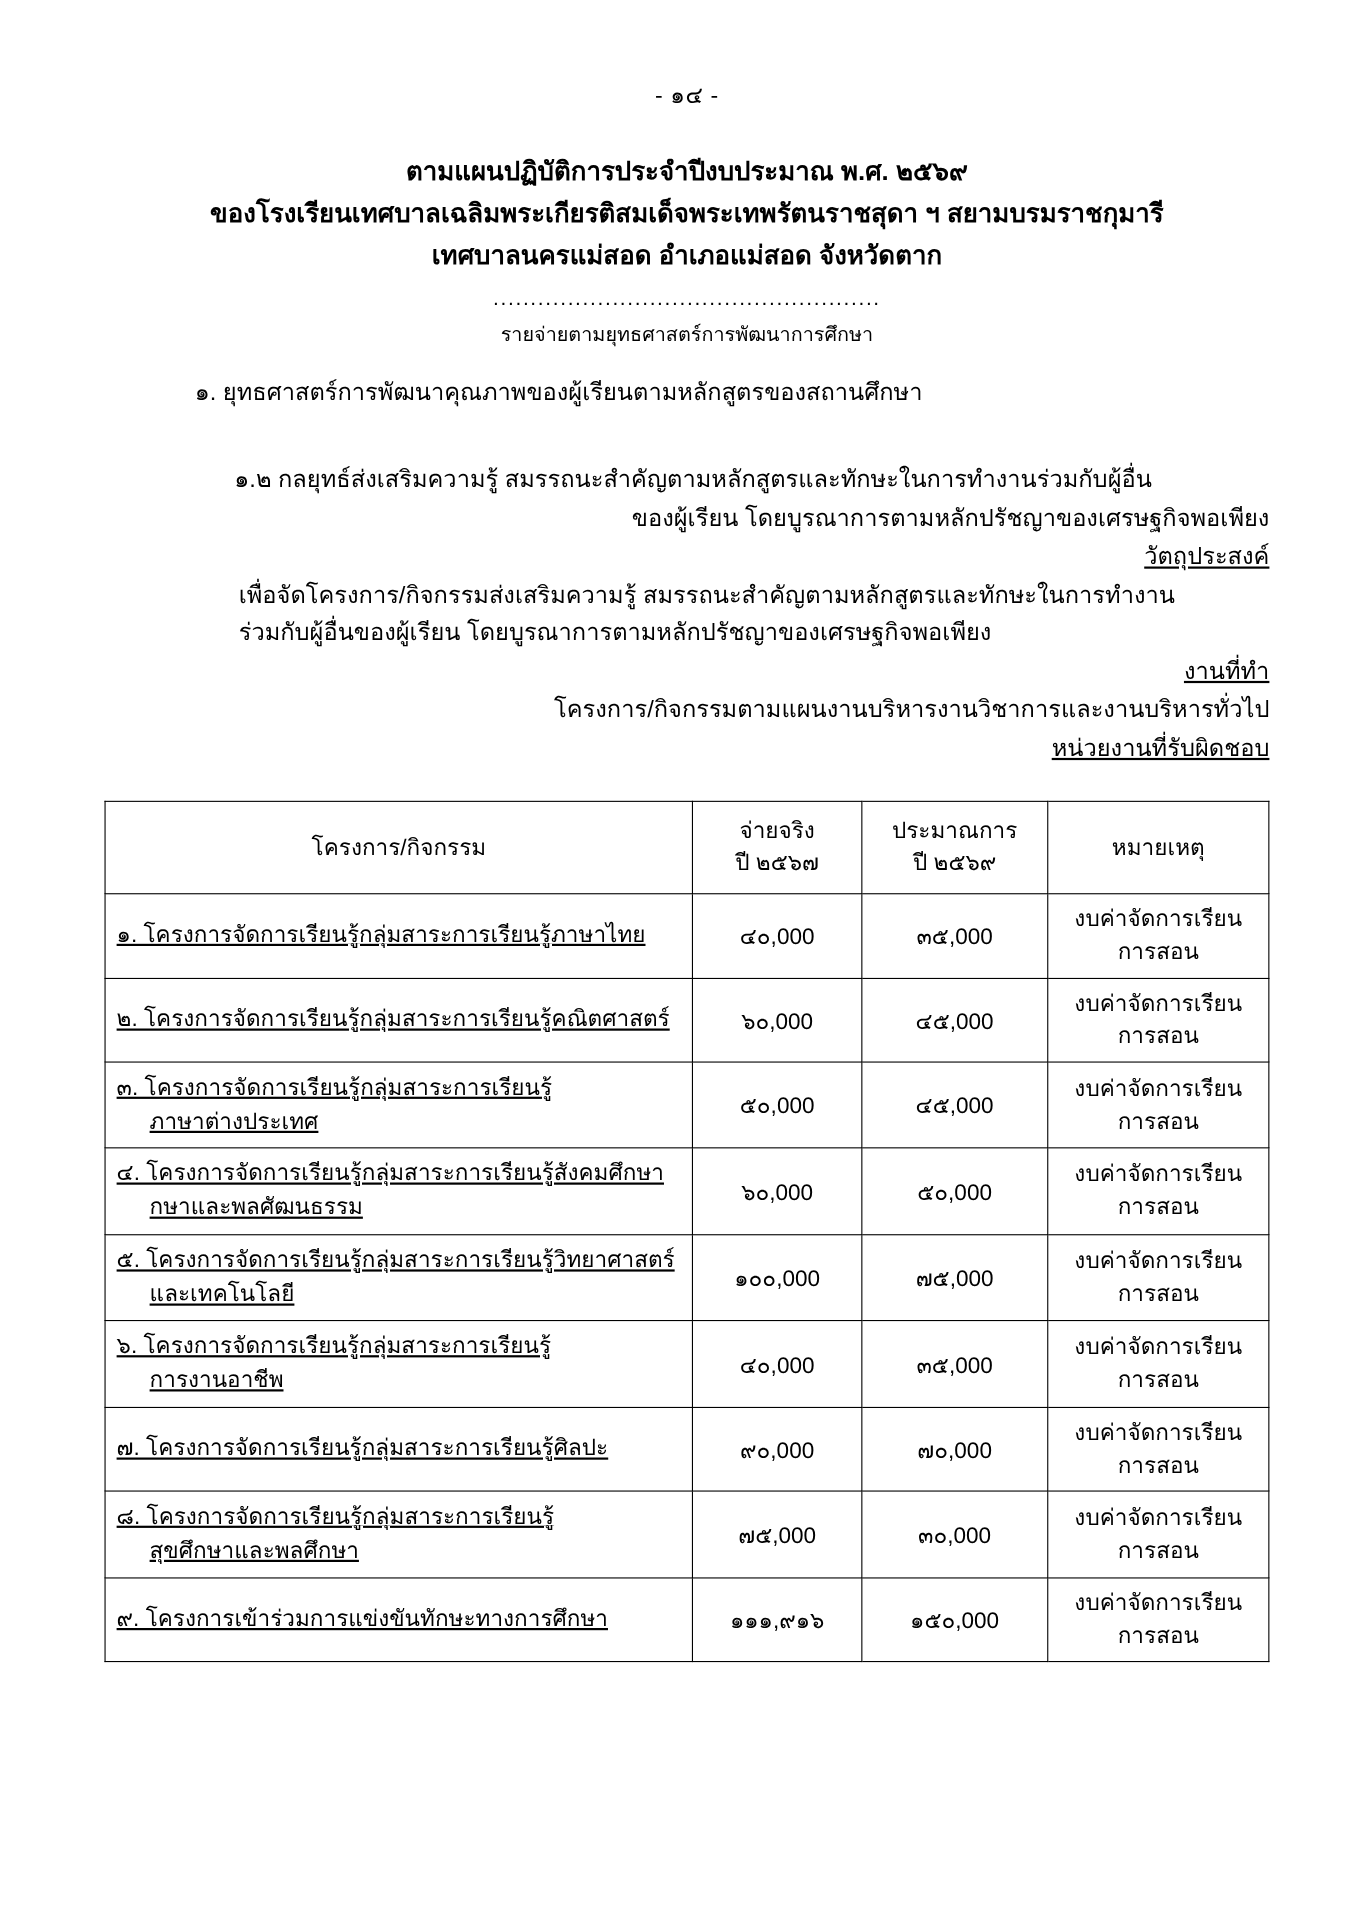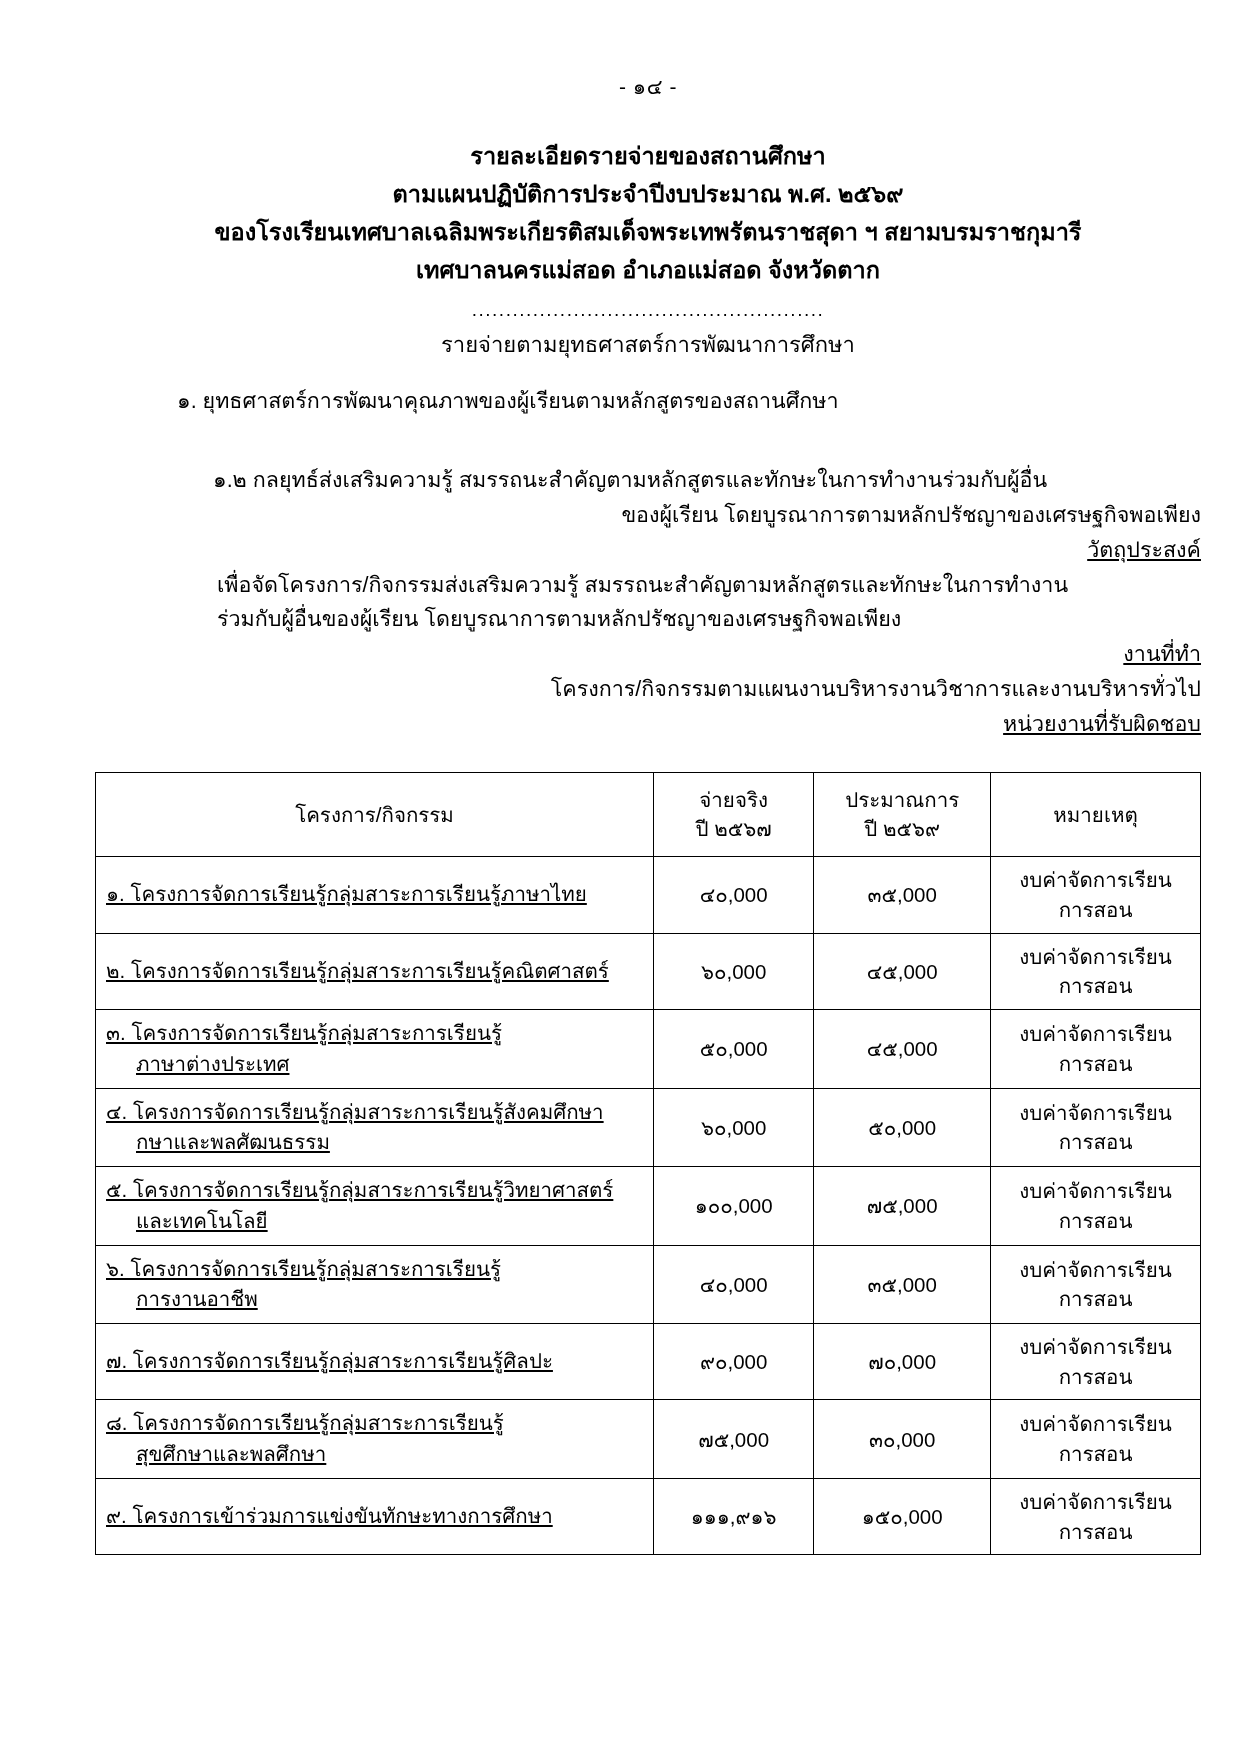--- a/index.html
+++ b/index.html
@@ -11,21 +11,21 @@
     width: 1241px;
     min-height: 1754px;
     font-family: "Liberation Sans", "DejaVu Sans", sans-serif;
     color: #000000;
     position: relative;
   }
   .page {
     width: 1241px;
     min-height: 1754px;
     box-sizing: border-box;
-    padding: 70px 40px 40px 95px;
+    padding: 70px 87px 40px 95px;
   }
   .page-number {
     text-align: center;
     font-size: 21px;
     margin-bottom: 34px;
     letter-spacing: 0.5px;
   }
   .title-block {
     text-align: center;
     font-weight: bold;
@@ -38,21 +38,21 @@
   .dots {
     text-align: center;
     font-size: 19px;
     letter-spacing: 1.5px;
     margin-top: 10px;
     margin-bottom: 6px;
     color: #000;
   }
   .subtitle {
     text-align: center;
-    font-size: 22px;
+    font-size: 18px;
     margin-top: 6px;
     margin-bottom: 22px;
   }
   .body-text {
     font-size: 21.5px;
     line-height: 1.62;
   }
   .lvl1 {
     margin-left: 82px;
     text-indent: 0;
@@ -116,21 +116,20 @@
   }
 </style>
 </head>
 <body>
 
 <div class="page">
 
   <div class="page-number">- ๑๔ -</div>
 
   <div class="title-block">
-    <div>รายละเอียดรายจ่ายของสถานศึกษา</div>
     <div>ตามแผนปฏิบัติการประจำปีงบประมาณ พ.ศ. ๒๕๖๙</div>
     <div>ของโรงเรียนเทศบาลเฉลิมพระเกียรติสมเด็จพระเทพรัตนราชสุดา ฯ สยามบรมราชกุมารี</div>
     <div>เทศบาลนครแม่สอด อำเภอแม่สอด จังหวัดตาก</div>
   </div>
 
   <div class="dots">....................................................</div>
 
   <div class="subtitle">รายจ่ายตามยุทธศาสตร์การพัฒนาการศึกษา</div>
 
   <div class="body-text">

